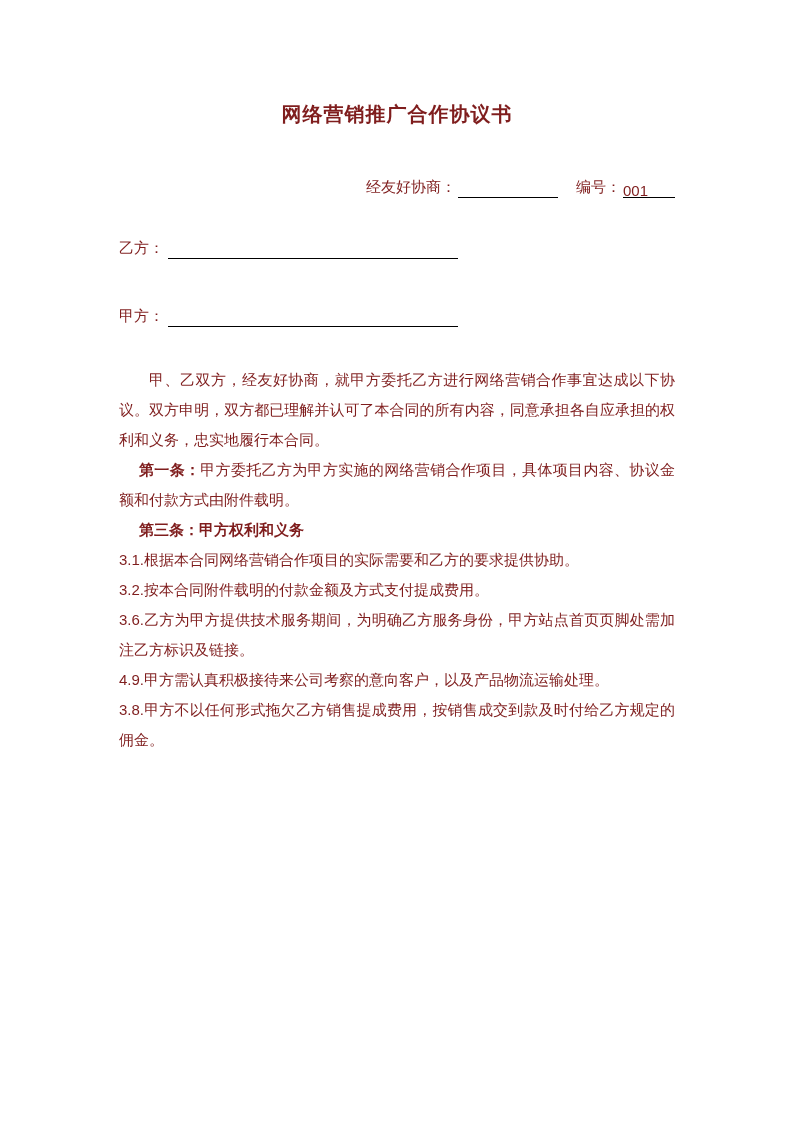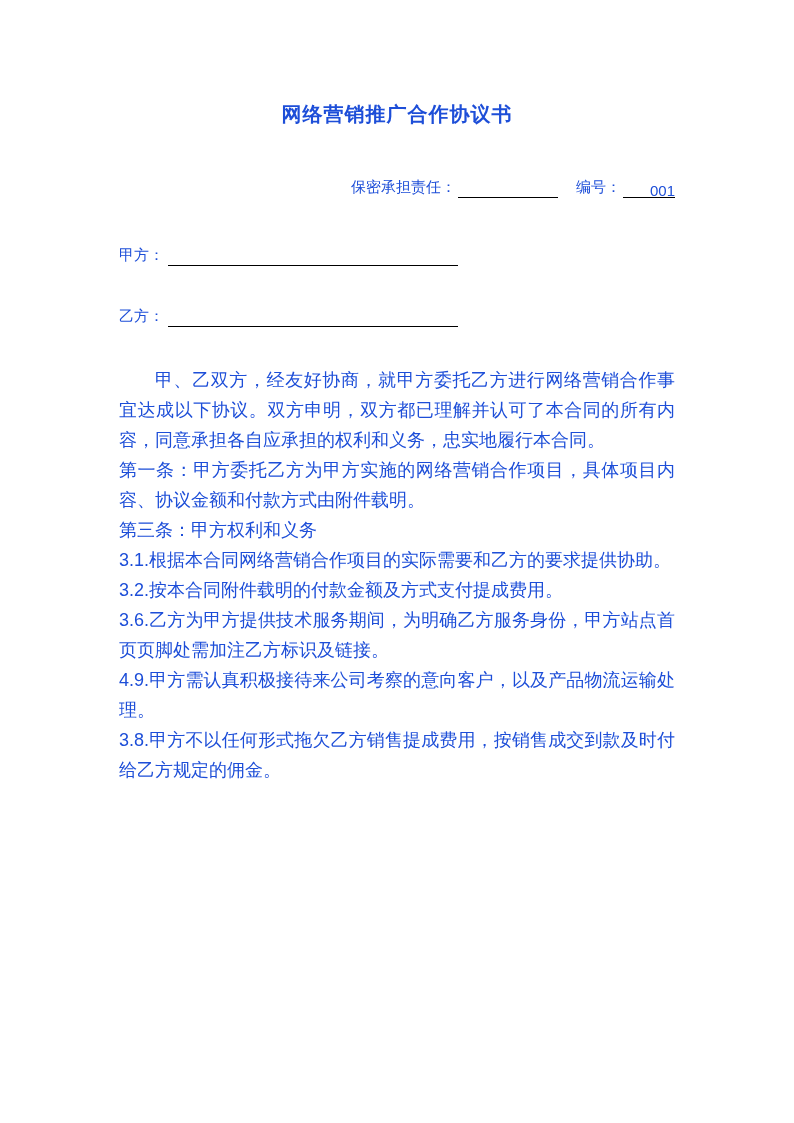--- a/index.html
+++ b/index.html
@@ -6,21 +6,21 @@
     margin: 0;
     padding: 0;
     background: #ffffff;
   }
   .page {
     position: relative;
     width: 794px;
     height: 1123px;
     margin: 0 auto;
     background: #ffffff;
-    color: #1d4ed8;
+    color: #7f1d1d;
     font-family: "Liberation Sans", "DejaVu Sans", sans-serif;
     box-sizing: border-box;
     padding: 100px 119px 14px 119px;
     overflow: hidden;
   }
   .title {
     margin: 0;
     text-align: center;
     font-size: 20px;
     line-height: 28px;
@@ -44,67 +44,68 @@
   .blank-location {
     width: 100px;
     margin-left: 2px;
   }
   .meta-number-label {
     margin-left: 18px;
   }
   .blank-number {
     width: 52px;
     margin-left: 2px;
-    text-align: right;
+    text-align: left;
     font-size: 15px;
   }
   .party-row {
     font-size: 15px;
     line-height: 22px;
     white-space: nowrap;
   }
   .party-a { margin-top: 46px; }
   .party-b { margin-top: 39px; }
   .blank-party {
     width: 290px;
     margin-left: 4px;
   }
   .body-block {
     margin-top: 38px;
   }
   .para {
     margin: 0;
-    font-size: 18px;
+    font-size: 15px;
     line-height: 30px;
     text-align: justify;
   }
   .para .lead {
-    font-weight: normal;
+    font-weight: bold;
+    margin-left: 20px;
   }
   .para.indent {
     text-indent: 2em;
   }
 </style>
 </head>
 <body>
 
 <div class="page">
 
   <h1 class="title">网络营销推广合作协议书</h1>
 
   <div class="meta-row">
-    <span>保密承担责任：</span><span class="blank blank-location"></span><span class="meta-number-label">编号：</span><span class="blank blank-number">001</span>
+    <span>经友好协商：</span><span class="blank blank-location"></span><span class="meta-number-label">编号：</span><span class="blank blank-number">001</span>
+  </div>
+
+  <div class="party-row party-b">
+    <span>乙方：</span><span class="blank blank-party"></span>
   </div>
 
   <div class="party-row party-a">
     <span>甲方：</span><span class="blank blank-party"></span>
-  </div>
-
-  <div class="party-row party-b">
-    <span>乙方：</span><span class="blank blank-party"></span>
   </div>
 
   <div class="body-block">
 
     <p class="para indent"><span>甲、乙双方，经友好协商，就甲方委托乙方进行网络营销合作事宜达成以下协议。双方申明，双方都已理解并认可了本合同的所有内容，同意承担各自应承担的权利和义务，忠实地履行本合同。</span></p>
 
     <p class="para"><strong class="lead">第一条：</strong><span>甲方委托乙方为甲方实施的网络营销合作项目，具体项目内容、协议金额和付款方式由附件载明。</span></p>
 
 
     <p class="para"><strong class="lead">第三条：甲方权利和义务</strong><span></span></p>

